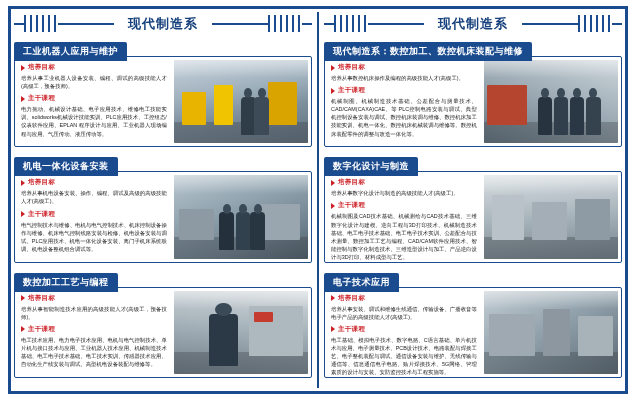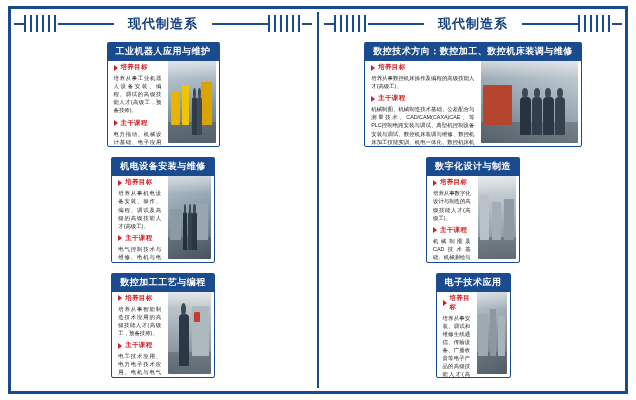--- a/index.html
+++ b/index.html
@@ -106,21 +106,20 @@
   
   .cards {
     position: absolute;
     top: 34px;
     left: 6px;
     right: 6px;
     bottom: 8px;
     display: flex;
     flex-direction: column;
     justify-content: flex-start;
-    align-items: center;
   }
   .card {
     position: relative;
     height: 110px;
     margin-bottom: 8px;
   }
   .card-title {
     display: inline-block;
     background: #1b4b8f;
     color: #ffffff;
@@ -279,21 +278,21 @@
                 </div>
               <div class="ph-person" style="left:60%;background:#3d4b58;">
                   <span class="ph-head"></span>
                 </div>
             </div>
           </div>
         </div>
       </div>
 
       <div class="card">
-        <div class="card-title">机电设备安装与维修</div>
+        <div class="card-title">机电一体化设备安装</div>
         <div class="card-body">
           <div class="card-text">
             <div class="sec-head">
               <span class="bullet"></span>
               <span class="sec-label">培养目标</span>
             </div>
             <p class="sec-text">培养从事机电设备安装、操作、编程、调试及高级的高级技能人才(高级工)。</p>
             <div class="sec-head second">
               <span class="bullet"></span>
               <span class="sec-label">主干课程</span>
@@ -356,21 +355,21 @@
     <div class="banner">
       <div class="banner-bar"></div>
       <div class="hatch l"></div>
       <div class="hatch r"></div>
       <div class="banner-title">现代制造系</div>
     </div>
 
     <div class="cards">
 
       <div class="card">
-        <div class="card-title">数控技术方向：数控加工、数控机床装调与维修</div>
+        <div class="card-title">现代制造系：数控加工、数控机床装配与维修</div>
         <div class="card-body">
           <div class="card-text">
             <div class="sec-head">
               <span class="bullet"></span>
               <span class="sec-label">培养目标</span>
             </div>
             <p class="sec-text">培养从事数控机床操作及编程的高级技能人才(高级工)。</p>
             <div class="sec-head second">
               <span class="bullet"></span>
               <span class="sec-label">主干课程</span>

